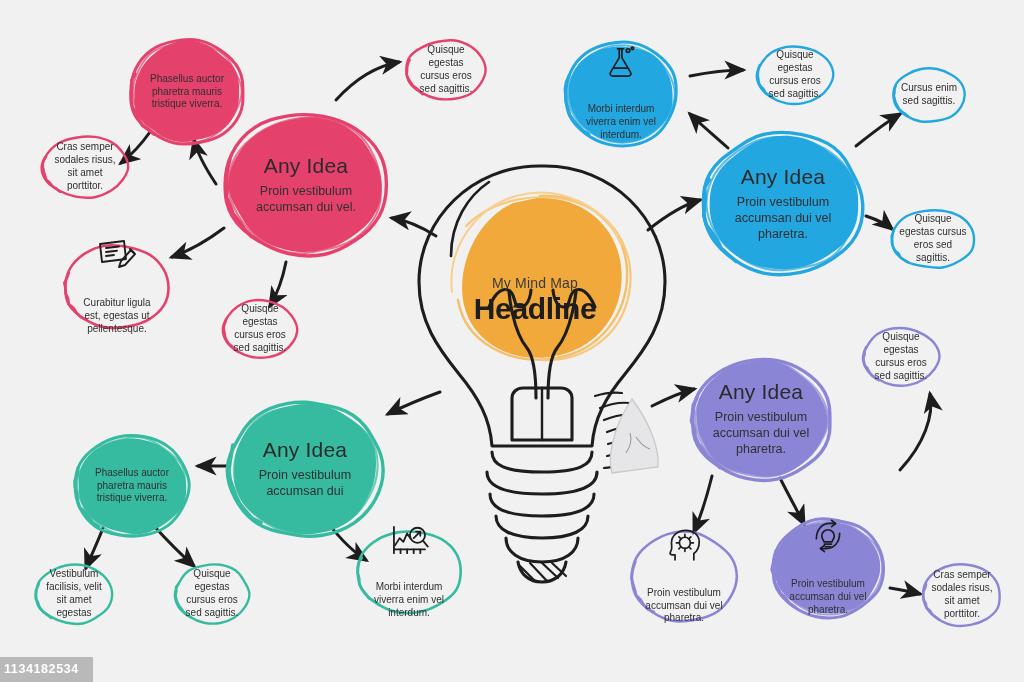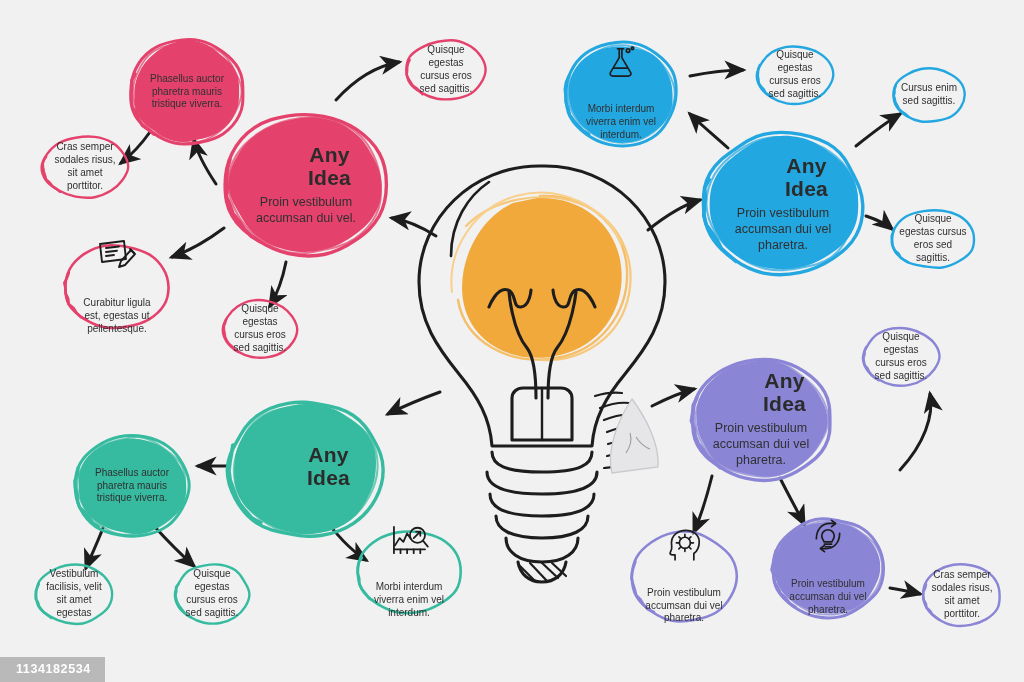--- a/index.html
+++ b/index.html
@@ -14,21 +14,21 @@
   .layer{position:absolute;left:0;top:0;width:1024px;height:682px;}
   #arrows{pointer-events:none;}
 
   
   .node{position:absolute;display:flex;flex-direction:column;align-items:center;
         justify-content:center;text-align:center;box-sizing:border-box;}
   .node .sketch{position:absolute;left:0;top:0;width:100%;height:100%;}
   .node .content{position:relative;z-index:2;display:flex;flex-direction:column;
         align-items:center;justify-content:center;width:78%;}
 
-  .title{font-weight:bold;color:#2b2b2b;letter-spacing:.2px;line-height:1.05;margin-left:47px;}
+  .title{font-weight:normal;color:#2b2b2b;letter-spacing:.2px;line-height:1.05;}
   .sub{color:#303030;line-height:1.28;}
 
   
   .big .title{font-size:21px;margin-bottom:5px;}
   .big .sub{font-size:12.5px;}
 
   
   .med .sub{font-size:10px;}
   
   .small .sub{font-size:10px;}
@@ -38,21 +38,21 @@
 
   
   #headline{position:absolute;left:430px;top:240px;width:210px;height:120px;
     display:flex;flex-direction:column;align-items:center;justify-content:center;
     z-index:6;text-align:center;}
   #headline .kicker{font-size:14px;color:#3b3b3b;margin-bottom:1px;letter-spacing:.2px;}
   #headline .big-head{font-size:30px;font-weight:bold;color:#1d1d1d;letter-spacing:-.3px;}
 
   
   #watermark{position:absolute;left:0;bottom:0;background:#b9b9b9;color:#ffffff;
-    font-size:12.5px;font-weight:bold;padding:5px 14px 6px 16px;letter-spacing:.6px;z-index:20;}
+    font-size:12.5px;font-weight:bold;padding:5px 14px 6px 4px;letter-spacing:.6px;z-index:20;}
 
   
   #smudge{position:absolute;z-index:7;pointer-events:none;}
 </style>
 </head>
 <body>
 
 <div id="stage">
 
   <svg class="layer" viewBox="0 0 1024 682">
@@ -99,20 +99,24 @@
       <path d="M607 456 C616 454 624 453 631 454" stroke-width="2.2"></path>
       <path d="M604 468 C612 467 619 466 625 467" stroke-width="2.2"></path>
     </g>
   </svg>
 
   <svg id="smudge" style="left:600px;top:395px;width:70px;height:90px;" viewBox="0 0 70 90">
     <path d="M32 4 C44 20 60 48 58 72 L12 78 C6 56 18 24 32 4 Z" fill="#e6e6e8" stroke="#c9c9cd" stroke-width="1.3"></path>
     <path d="M30 38 C32 44 30 52 26 58 M36 42 C40 48 44 52 50 54" stroke="#9a9aa0" stroke-width="1.1" fill="none"></path>
   </svg>
 
+  <div id="headline">
+    <div class="kicker">My Mind Map</div>
+    <div class="big-head">Headline</div>
+  </div>
 
   <svg id="arrows" class="layer" viewBox="0 0 1024 682">
     <defs>
       <marker id="ah" markerWidth="9" markerHeight="9" refX="6.2" refY="3.2" orient="auto">
         <path d="M0,0 L7.4,3.2 L0,6.4 L2,3.2 Z" fill="#1d1d1d"></path>
       </marker>
     </defs>
     <g fill="none" stroke="#1d1d1d" stroke-width="3" stroke-linecap="round" marker-end="url(#ah)">
 
       <path d="M436 236 C420 226 405 220 392 218"></path>
@@ -288,20 +292,21 @@
       <div class="node big" style="left: 225px; top: 398px; width: 160px; height: 142px;">
         <svg class="sketch" viewBox="0 0 160 142">
           <path d="M150.8,71.0 C150.2,81.6 148.2,88.2 143.4,98.0 C138.6,107.7 134.9,114.7 125.8,121.7 C116.8,128.8 108.4,132.3 96.5,134.6 C84.5,137.0 75.6,136.5 63.8,133.8 C51.9,131.2 44.5,127.5 35.0,120.8 C25.5,114.1 19.2,108.5 14.3,98.9 C9.4,89.3 9.1,81.7 9.3,71.0 C9.5,60.3 10.5,53.2 15.3,43.5 C20.1,33.8 25.0,27.2 34.3,20.4 C43.6,13.6 51.8,10.7 63.8,8.2 C75.7,5.7 84.6,5.0 96.5,7.4 C108.3,9.8 115.8,13.9 125.4,20.7 C135.0,27.6 141.4,33.2 146.3,42.8 C151.2,52.5 151.3,60.4 150.8,71.0 Z" fill="#36bba0"></path>
           <path d="M158.1,71.0 C158.5,82.4 156.2,90.6 150.5,101.0 C144.9,111.4 139.2,118.1 128.9,125.1 C118.6,132.1 109.8,135.3 97.1,137.3 C84.5,139.3 75.9,138.0 63.3,135.6 C50.6,133.2 41.6,131.5 31.4,124.8 C21.2,118.1 15.9,111.0 10.3,100.6 C4.7,90.3 1.9,82.2 2.3,71.0 C2.7,59.8 6.7,52.5 12.5,42.3 C18.2,32.1 22.2,25.0 32.0,17.8 C41.7,10.7 50.6,7.5 63.0,5.3 C75.5,3.2 84.1,4.3 96.7,6.6 C109.2,9.0 118.3,10.8 128.3,17.5 C138.3,24.3 143.0,31.5 148.7,41.8 C154.5,52.1 157.8,59.6 158.1,71.0 Z" fill="none" stroke="#36bba0" stroke-width="3.4" stroke-linecap="round" opacity="1"></path>
           <path d="M152.5,71.0 C152.1,81.7 149.5,88.7 144.3,98.3 C139.0,108.0 134.6,114.5 125.3,121.2 C116.1,127.8 107.9,130.5 96.1,133.1 C84.2,135.6 75.3,136.9 63.6,134.5 C51.8,132.2 44.3,127.7 35.0,120.8 C25.7,113.9 20.1,108.2 15.1,98.6 C10.1,89.0 8.7,81.5 8.9,71.0 C9.2,60.5 11.6,53.8 16.4,44.0 C21.2,34.2 24.9,26.8 34.0,20.1 C43.2,13.4 52.0,11.5 64.0,9.2 C76.0,6.9 84.6,5.8 96.2,8.2 C107.9,10.6 114.9,15.0 124.6,21.7 C134.3,28.3 141.3,33.2 146.7,42.7 C152.1,52.2 153.0,60.3 152.5,71.0 Z" fill="none" stroke="#36bba0" stroke-width="2.108" stroke-linecap="round" opacity="0.72"></path>
           <path d="M147.1,71.0 C147.1,81.0 146.2,88.2 141.4,97.1 C136.5,106.0 130.8,111.2 121.9,117.3 C113.0,123.5 106.0,126.4 95.0,128.9 C84.0,131.4 75.6,132.5 64.7,130.2 C53.8,127.9 47.1,123.4 38.5,117.0 C29.8,110.5 24.9,105.4 19.8,96.6 C14.7,87.7 12.4,81.0 11.9,71.0 C11.4,61.0 12.1,53.2 17.2,44.3 C22.3,35.4 29.1,30.8 38.3,24.8 C47.5,18.8 54.1,15.3 65.0,13.0 C75.9,10.7 83.8,10.9 95.0,12.9 C106.2,14.9 114.2,17.1 123.1,23.3 C132.0,29.4 136.8,35.7 141.4,44.9 C146.0,54.1 147.1,61.0 147.1,71.0 Z" fill="none" stroke="#36bba0" stroke-width="2.108" stroke-linecap="round" opacity="0.72"></path>
           <path d="M35.9,124.5 L27.1,120.2 L21.0,113.3 L15.2,106.2 L11.2,98.2 L8.2,90.0 L5.2,81.8 L4.0,73.1 L5.0,64.5 L6.5,55.9 L7.8,47.1" fill="none" stroke="#36bba0" stroke-width="3.57" stroke-linecap="round"></path>
         </svg>
         <div class="content">
           <div class="title">Any Idea</div>
+          <div class="sub">Proin vestibulum accumsan dui</div>
         </div>
       </div>
       <div class="node med" style="left: 72px; top: 432px; width: 120px; height: 108px;">
         <svg class="sketch" viewBox="0 0 120 108">
           <path d="M114.2,54.0 C114.5,62.1 113.6,68.2 109.5,75.3 C105.4,82.4 100.1,85.9 92.9,90.9 C85.7,95.9 80.7,99.8 72.1,101.5 C63.5,103.2 57.1,101.6 48.4,99.6 C39.7,97.6 33.9,96.0 26.8,91.2 C19.7,86.5 15.3,82.1 11.4,74.9 C7.6,67.8 6.9,62.1 6.8,54.0 C6.6,45.9 6.9,40.0 10.7,32.7 C14.4,25.5 19.2,21.1 26.4,16.3 C33.6,11.5 39.5,9.3 48.2,7.7 C56.9,6.1 63.1,6.2 71.7,8.1 C80.3,9.9 85.9,12.3 92.8,17.2 C99.7,22.1 103.7,26.3 107.8,33.4 C111.9,40.5 113.9,45.9 114.2,54.0 Z" fill="#36bba0"></path>
           <path d="M117.2,54.0 C117.2,62.4 114.6,68.1 110.5,75.7 C106.3,83.4 102.8,88.6 95.5,93.9 C88.2,99.1 81.8,101.4 72.5,103.1 C63.3,104.9 56.9,104.6 47.5,102.9 C38.1,101.3 31.3,99.9 23.7,94.7 C16.1,89.6 12.1,84.2 8.1,76.4 C4.2,68.5 3.2,62.6 3.1,54.0 C3.1,45.4 3.9,39.2 8.1,31.6 C12.2,24.0 17.2,19.7 24.8,14.5 C32.4,9.3 38.2,6.5 47.4,4.7 C56.6,2.8 63.3,3.0 72.6,4.8 C81.8,6.6 88.2,8.9 95.5,14.1 C102.9,19.4 106.6,24.4 110.8,32.1 C115.0,39.8 117.3,45.6 117.2,54.0 Z" fill="none" stroke="#36bba0" stroke-width="3" stroke-linecap="round" opacity="1"></path>
           <path d="M113.1,54.0 C112.9,62.1 112.2,67.7 108.3,74.8 C104.5,81.9 100.0,86.1 92.9,91.0 C85.9,95.8 80.4,97.9 71.7,100.0 C63.0,102.2 56.4,103.7 47.7,102.1 C39.0,100.5 33.3,97.0 26.4,91.7 C19.4,86.5 15.8,82.1 11.7,74.8 C7.7,67.5 5.5,62.1 5.3,54.0 C5.2,45.9 7.0,40.2 11.1,32.9 C15.1,25.6 19.2,21.1 26.3,16.2 C33.4,11.3 39.3,9.5 48.2,7.6 C57.0,5.6 63.7,4.1 72.2,6.0 C80.8,7.9 85.6,12.1 92.8,17.2 C99.9,22.4 105.4,25.7 109.3,32.7 C113.2,39.8 113.3,45.9 113.1,54.0 Z" fill="none" stroke="#36bba0" stroke-width="1.8599999999999999" stroke-linecap="round" opacity="0.72"></path>
           <path d="M111.6,54.0 C111.8,61.6 109.9,67.0 106.1,73.9 C102.4,80.8 98.7,85.0 92.0,89.9 C85.3,94.8 79.9,97.4 71.5,99.1 C63.2,100.9 56.7,100.9 48.6,98.9 C40.4,96.9 35.4,93.7 29.0,88.8 C22.6,83.9 18.8,80.0 15.2,73.3 C11.6,66.6 10.4,61.5 10.2,54.0 C10.0,46.5 10.7,41.1 14.1,34.2 C17.5,27.3 21.2,22.5 27.8,17.9 C34.5,13.3 40.5,12.0 48.9,10.4 C57.2,8.8 63.1,8.1 71.3,9.6 C79.6,11.1 85.1,13.7 91.7,18.4 C98.2,23.2 101.6,27.6 105.4,34.4 C109.2,41.3 111.5,46.4 111.6,54.0 Z" fill="none" stroke="#36bba0" stroke-width="1.8599999999999999" stroke-linecap="round" opacity="0.72"></path>
           <path d="M26.8,94.8 L20.9,90.9 L16.8,85.3 L12.7,80.0 L7.5,75.1 L5.6,68.6 L5.0,62.0 L3.3,55.6 L2.8,48.9 L5.6,42.7 L6.1,35.9" fill="none" stroke="#36bba0" stroke-width="3.1500000000000004" stroke-linecap="round"></path>
         </svg>

